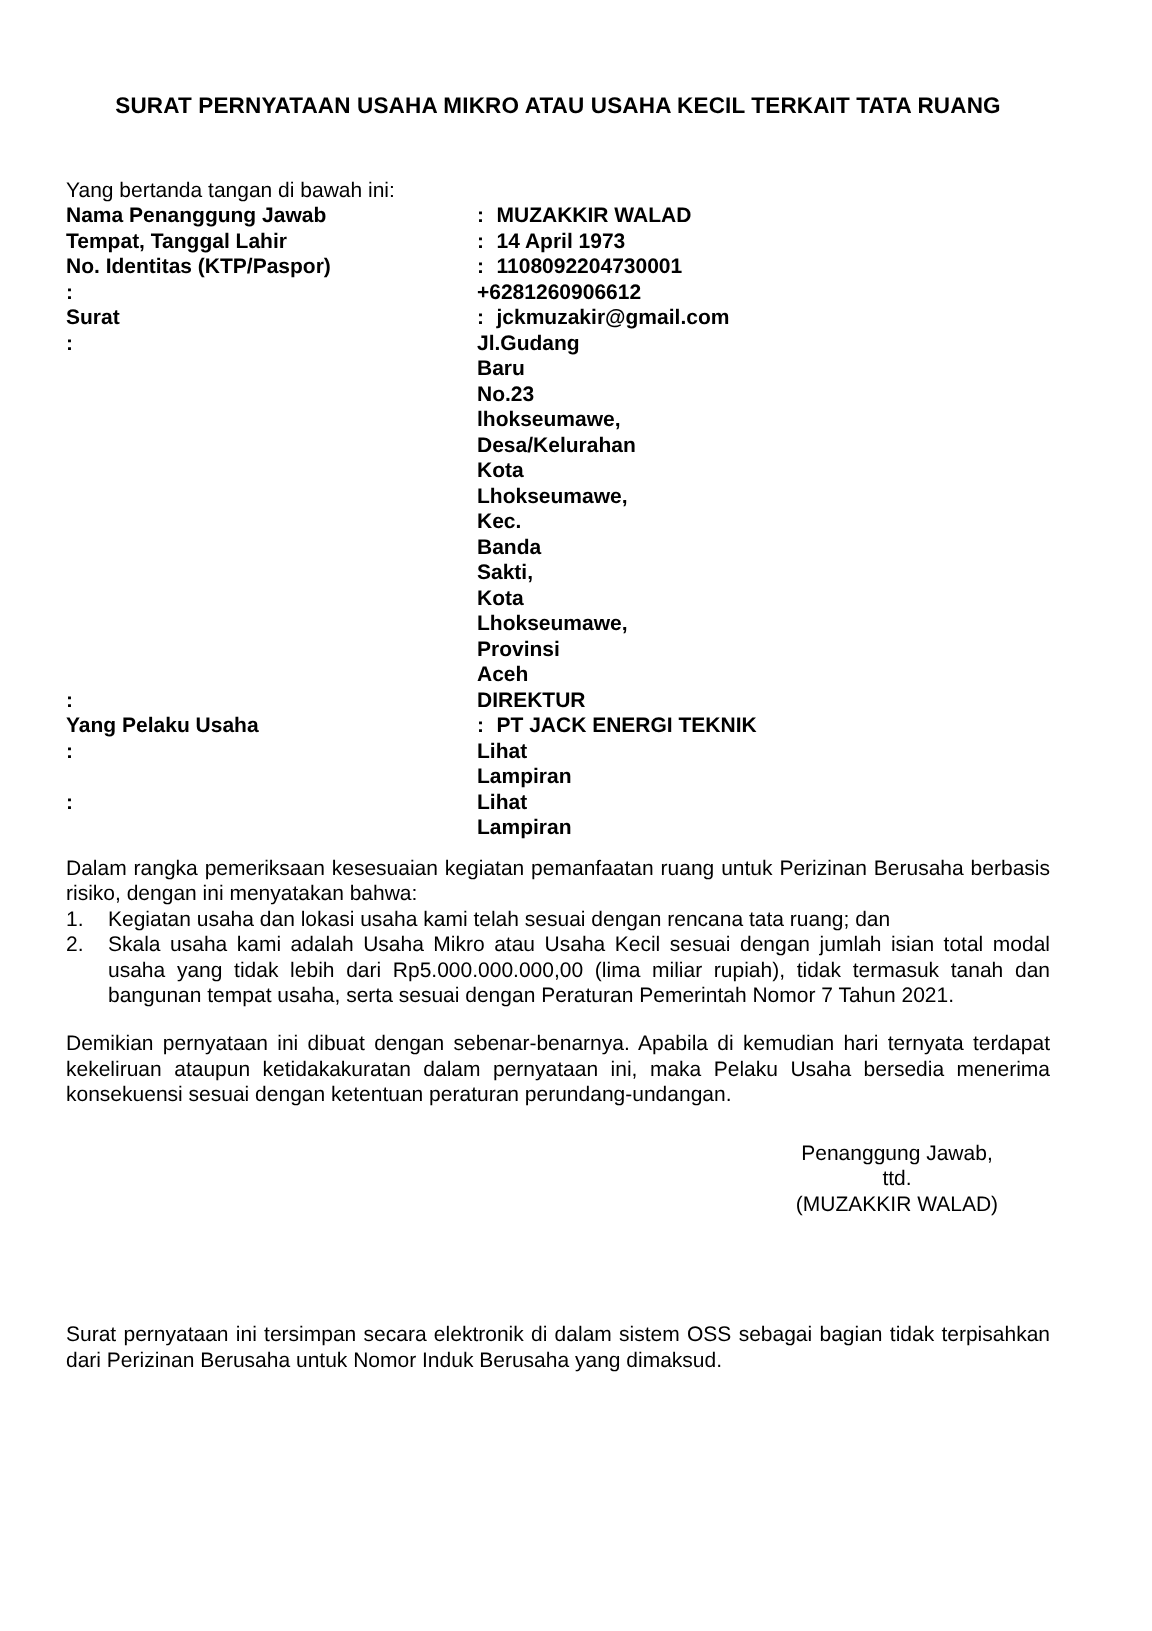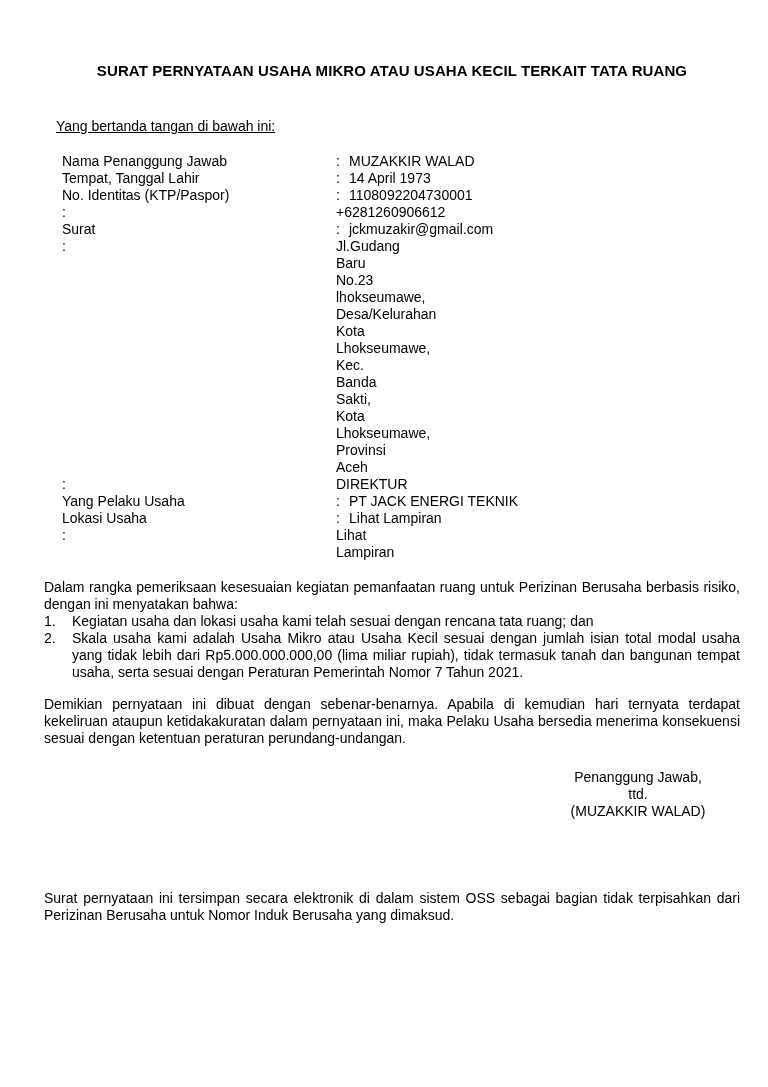--- a/index.html
+++ b/index.html
@@ -11,37 +11,37 @@
     position: relative;
     width: 768px;
     height: 1087px;
     margin: 0 auto;
     background: #ffffff;
     color: #000000;
     font-family: "Liberation Sans", "DejaVu Sans", sans-serif;
     font-size: 14px;
     line-height: 17px;
     box-sizing: border-box;
-    padding: 62px 28px 0 44px;
+    padding: 62px 68px 0 44px;
     overflow: hidden;
   }
   .doc-title {
     text-align: center;
     font-weight: bold;
     font-size: 15px;
     line-height: 18px;
     margin: 0 0 38px 0;
     letter-spacing: 0.1px;
   }
   .intro {
-    margin: 12px;
-    text-decoration: underline;
+    margin: 0;
   }
   .fields {
-    margin: 18px;
+    margin: 0;
+    font-weight: bold;
   }
   .field-row {
     display: grid;
     grid-template-columns: 274px 13px 355px;
     align-items: start;
   }
   .field-label { white-space: nowrap; }
   .field-colon { text-align: left; }
   .para {
     text-align: justify;
@@ -112,21 +112,20 @@
     <div class="field-row">
       <span class="field-colon">:</span>
       <span class="field-value">DIREKTUR</span>
     </div>
     <div class="field-row">
       <span class="field-label">Yang Pelaku Usaha</span>
       <span class="field-colon">:</span>
       <span class="field-value">PT JACK ENERGI TEKNIK</span>
     </div>
     <div class="field-row">
-      <span class="field-label">Lokasi Usaha</span>
       <span class="field-colon">:</span>
       <span class="field-value">Lihat Lampiran</span>
     </div>
     <div class="field-row">
       <span class="field-colon">:</span>
       <span class="field-value">Lihat Lampiran</span>
     </div>
   </div>
 
   <p class="para">Dalam rangka pemeriksaan kesesuaian kegiatan pemanfaatan ruang untuk Perizinan Berusaha berbasis risiko, dengan ini menyatakan bahwa:</p>

